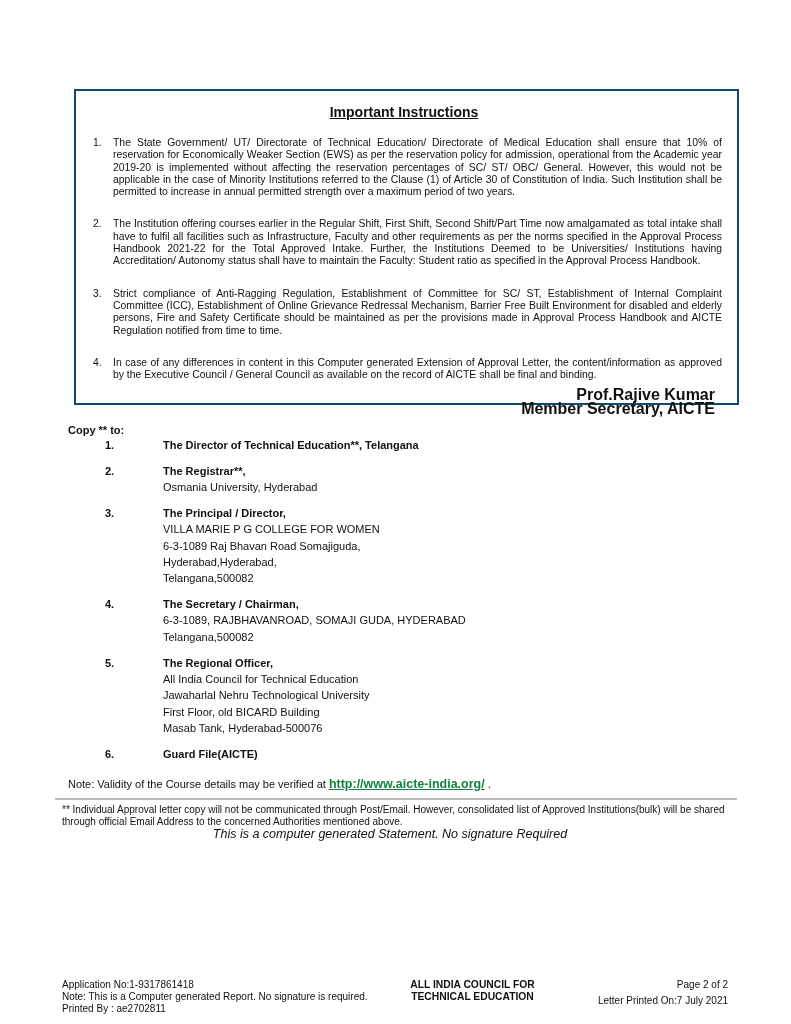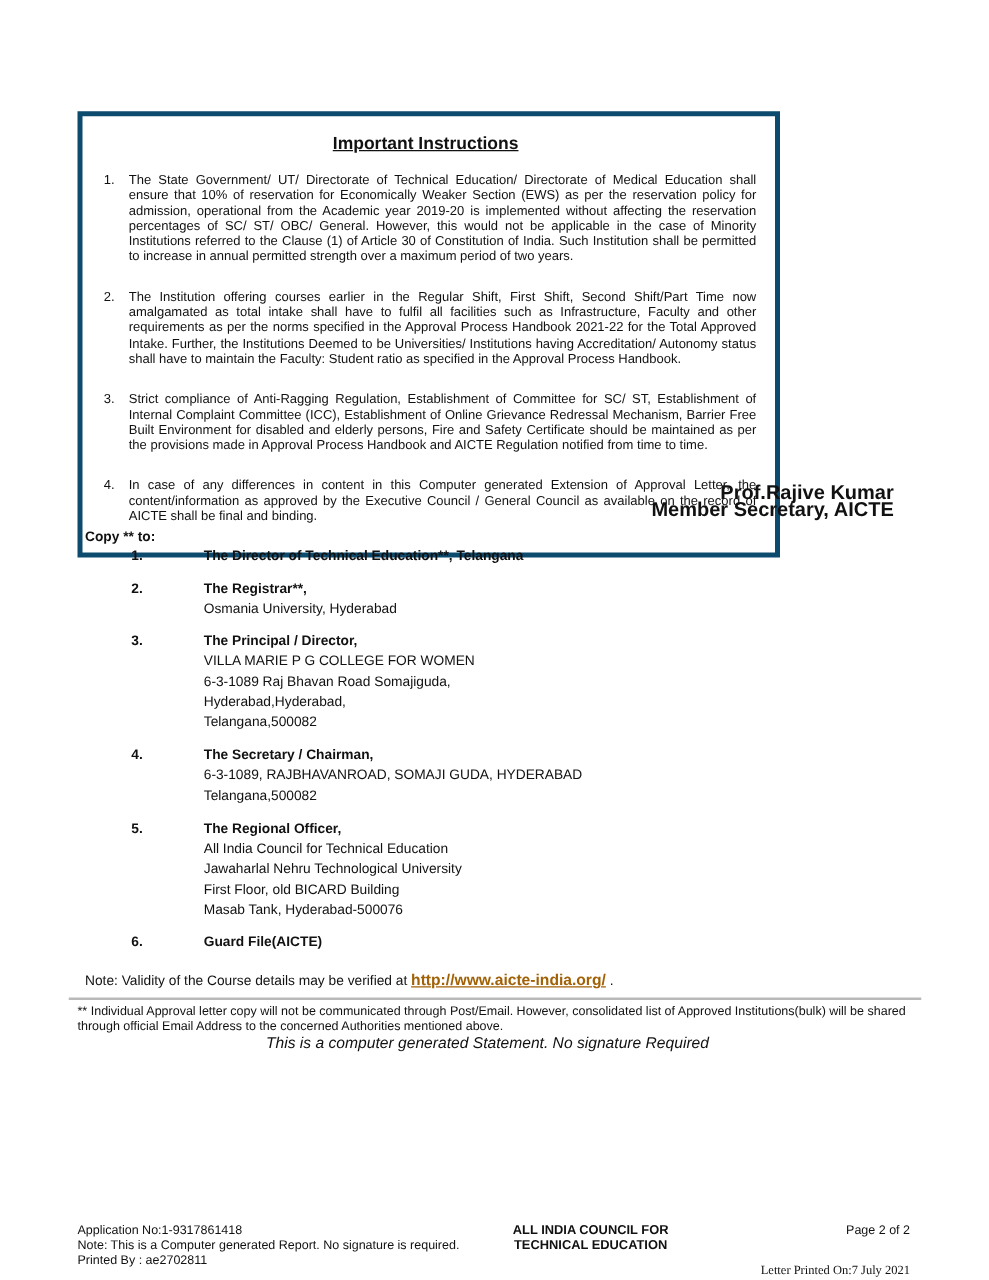--- a/index.html
+++ b/index.html
@@ -9,24 +9,24 @@
     height: 1024px;
     background: #ffffff;
     font-family: "Liberation Sans", sans-serif;
     color: #111;
     overflow: hidden;
   }
 
   
   .inst-box {
     position: absolute;
-    left: 62px; top: 89px;
-    width: 562px;
+    left: 74px; top: 89px;
+    width: 665px;
     box-sizing: border-box;
-    border: 4px solid #0c4a6e;
+    border: 2px solid #0c4a6e;
     padding: 9px 15px 2px 10px;
     background: #fff;
   }
   .inst-title {
     text-align: center;
     font-weight: bold;
     text-decoration: underline;
     font-size: 14px;
     margin: 4px 0 17px 0;
   }
@@ -110,21 +110,21 @@
     position: absolute;
     left: 62px; top: 979px;
     width: 666px;
     display: flex;
     font-size: 10px;
     line-height: 11.8px;
   }
   .footer-left { width: 320px; }
   .footer-center { flex: 1; text-align: center; font-weight: bold; font-size: 10.3px; }
   .footer-right { width: 165px; text-align: right; }
-  .footer-right .printed-on { margin-top: 20px; font-family: Liberation Serif, serif; }
+  .footer-right .printed-on { margin-top: 4px; }
 </style>
 </head>
 <body>
 
 <div class="page">
 
   <div class="inst-box">
     <div class="inst-title">Important Instructions</div>
 
     <div class="inst-item">
@@ -201,21 +201,21 @@
 
     <div class="copy-item">
       <span class="copy-num">6.</span>
       <div class="copy-body">
         <div class="copy-title">Guard File(AICTE)</div>
       </div>
     </div>
   </div>
 
   <div class="validity-note">
-    <span>Note: Validity of the Course details may be verified at </span><a href="#" id="aicte-link" style="color: #a16207;">http://www.aicte-india.org/</a><span> .</span>
+    <span>Note: Validity of the Course details may be verified at </span><a href="#" id="aicte-link" style="color: #15803d;">http://www.aicte-india.org/</a><span> .</span>
   </div>
 
   <div class="rule"></div>
 
   <div class="footnote">** Individual Approval letter copy will not be communicated through Post/Email. However, consolidated list of Approved Institutions(bulk) will be shared through official Email Address to the concerned Authorities mentioned above.</div>
 
   <div class="gen-statement">This is a computer generated Statement. No signature Required</div>
 
   <div class="footer">
     <div class="footer-left">

